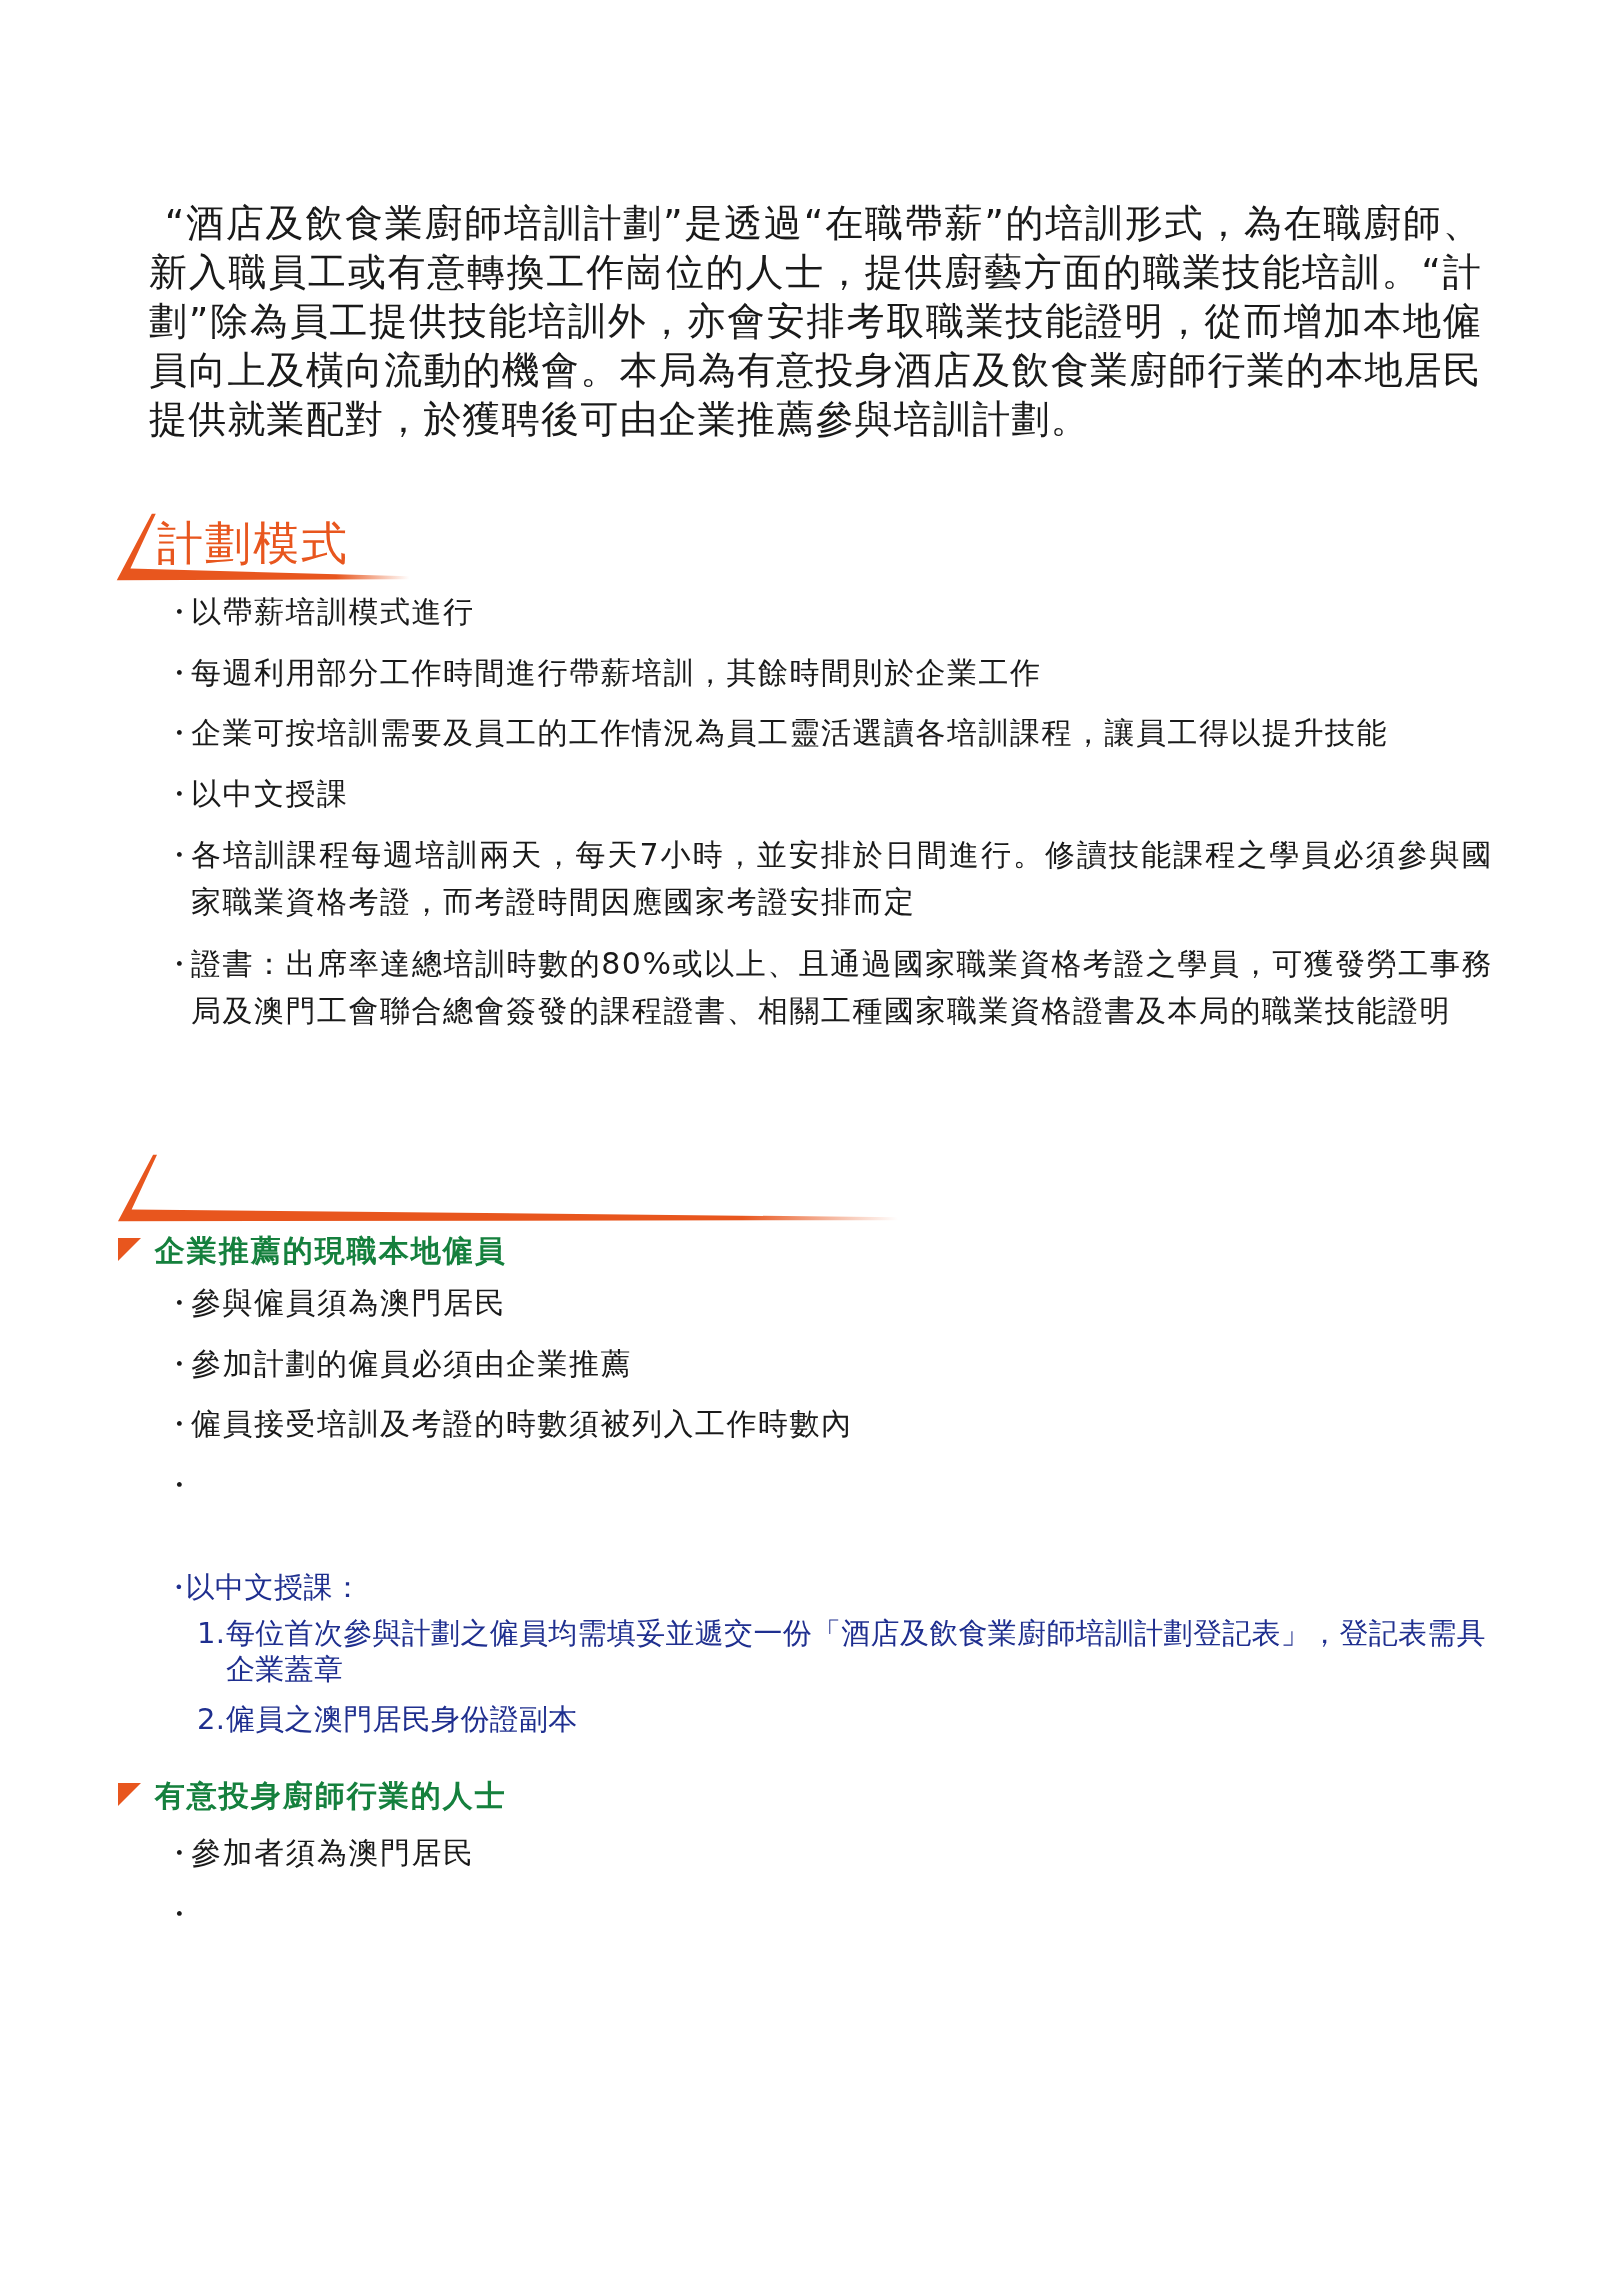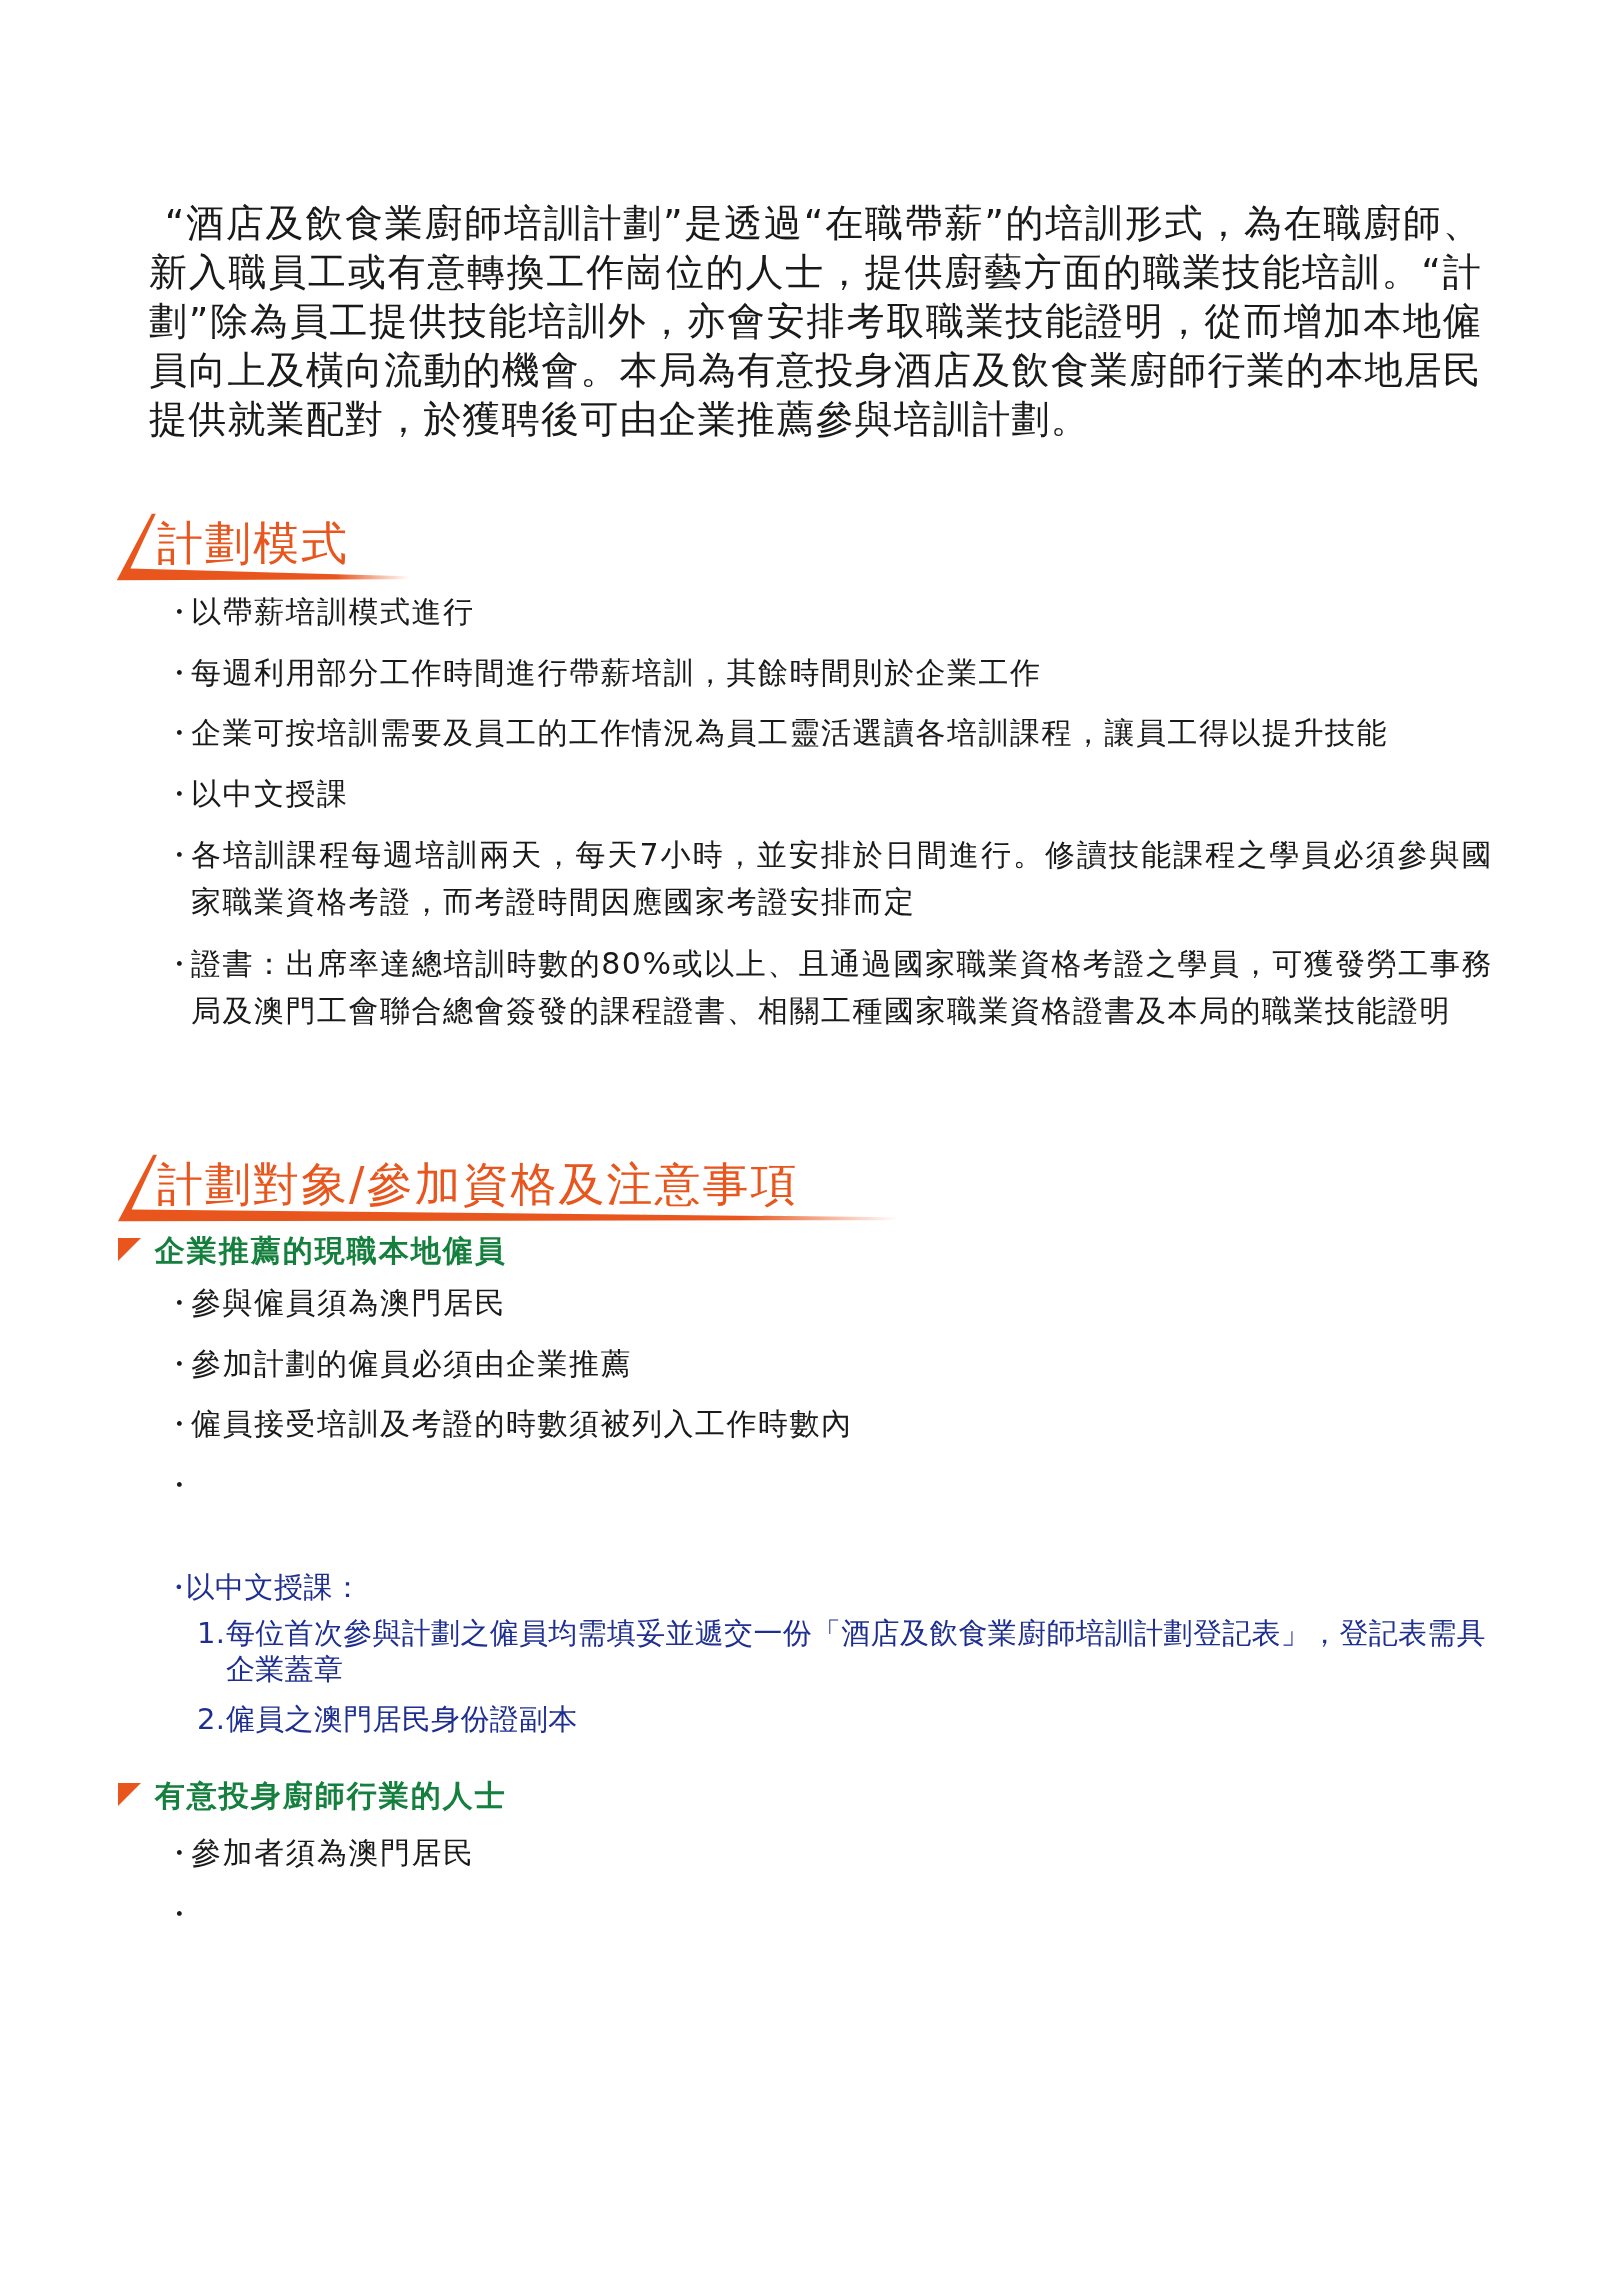--- a/index.html
+++ b/index.html
@@ -167,21 +167,20 @@
   <svg class="bracket" width="784" height="78" viewBox="0 0 800 80">
     <defs>
       <linearGradient id="g2" x1="0" y1="0" x2="1" y2="0">
         <stop offset="0" stop-color="#e8561e"></stop>
         <stop offset="0.8" stop-color="#e8561e"></stop>
         <stop offset="1" stop-color="#e8561e" stop-opacity="0"></stop>
       </linearGradient>
     </defs>
     <polygon points="36,6 40,6 14,62 800,70 800,73 0,74" fill="url(#g2)"></polygon>
   </svg>
-  <span class="title">計劃對象/參加資格及注意事項</span>
 </div>
 
 <div class="subhead" style="top:1231px;">
   <span class="tri"></span><span>企業推薦的現職本地僱員</span>
 </div>
 
 <ul class="bullets" style="top:1279px;">
   <li style="margin-bottom:12.7px;">
     <span class="dot">・</span>
     <span>參與僱員須為澳門居民</span>

